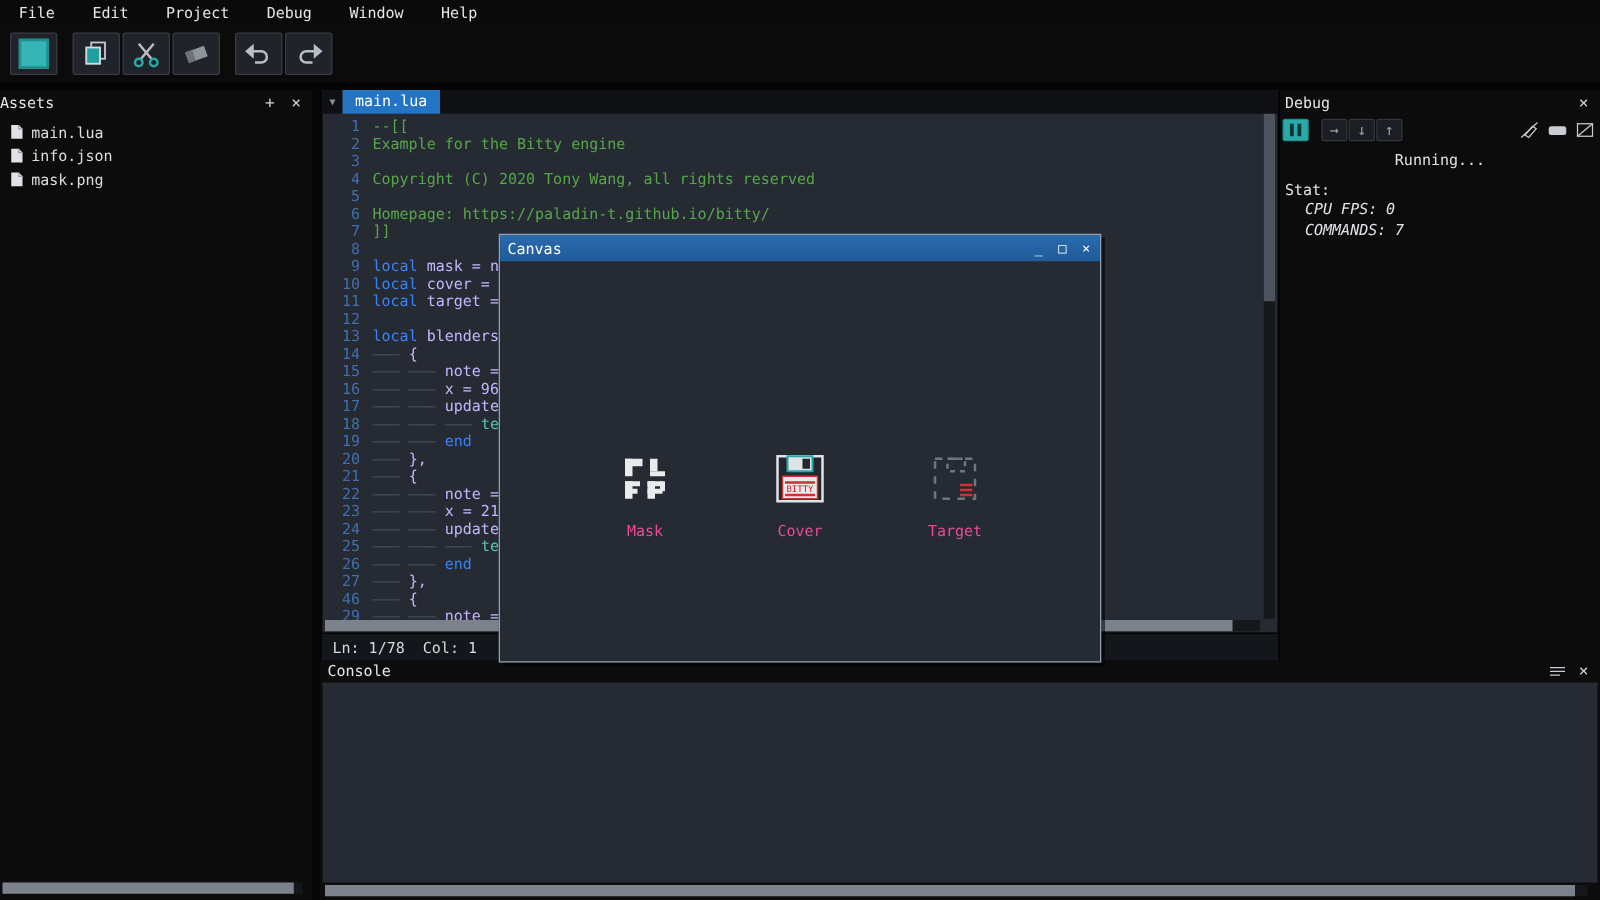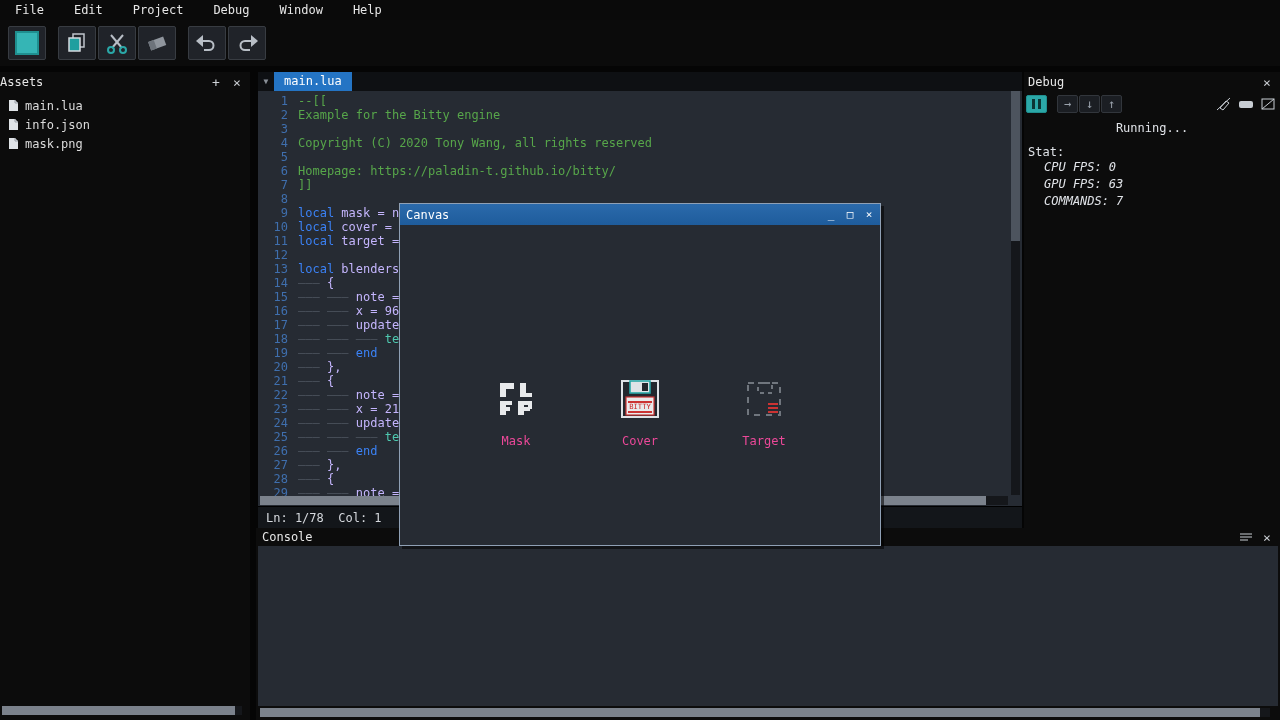--- a/index.html
+++ b/index.html
@@ -74,21 +74,21 @@
   .stat-value { margin-left:7px; }
 
   
   .console { position:absolute; left:256px; top:528px; width:1024px; height:192px; background:#0c0c0c; }
   .console .panel-header { height:18px; }
   .console-content { position:absolute; left:2px; right:2px; top:18px; bottom:14px; background:#262b33; }
   .console .hscroll { left:4px; right:10px; bottom:3px; }
   .console .thumb { width:99%; }
 
   
-  .canvas-window { position:absolute; left:399px; top:203px; width:482px; height:343px;
+  .canvas-window { position:absolute; left:399px; top:187px; width:482px; height:343px;
                    background:#262b33; border:1px solid #8fa0b5; z-index:20;
                    box-shadow:3px 3px 0 rgba(0,0,0,0.55); }
   .canvas-titlebar { height:21px; background:linear-gradient(#2b6aab,#1e5c9c); display:flex;
                      align-items:center; color:#fff; font-size:12px; }
   .canvas-title { padding-left:6px; flex:1; }
   .wbtn { width:16px; height:21px; display:flex; align-items:center; justify-content:center;
           color:#fff; font-size:11px; margin-right:3px; }
   .canvas-content { position:absolute; left:0; right:0; top:21px; bottom:0; }
   .canvas-items { position:absolute; left:0; right:0; top:152px; display:flex;
                   justify-content:center; gap:76px; }
@@ -215,21 +215,21 @@
         <div class="code-line"><span class="line-num">18</span><span class="line-text"><span class="tok-w">――― ――― ――― </span><span class="tok-t">te</span></span></div>
         <div class="code-line"><span class="line-num">19</span><span class="line-text"><span class="tok-w">――― ――― </span><span class="tok-k">end</span></span></div>
         <div class="code-line"><span class="line-num">20</span><span class="line-text"><span class="tok-w">――― </span><span class="tok-p">},</span></span></div>
         <div class="code-line"><span class="line-num">21</span><span class="line-text"><span class="tok-w">――― </span><span class="tok-p">{</span></span></div>
         <div class="code-line"><span class="line-num">22</span><span class="line-text"><span class="tok-w">――― ――― </span><span class="tok-p">note =</span></span></div>
         <div class="code-line"><span class="line-num">23</span><span class="line-text"><span class="tok-w">――― ――― </span><span class="tok-p">x = 21</span></span></div>
         <div class="code-line"><span class="line-num">24</span><span class="line-text"><span class="tok-w">――― ――― </span><span class="tok-p">update</span></span></div>
         <div class="code-line"><span class="line-num">25</span><span class="line-text"><span class="tok-w">――― ――― ――― </span><span class="tok-t">te</span></span></div>
         <div class="code-line"><span class="line-num">26</span><span class="line-text"><span class="tok-w">――― ――― </span><span class="tok-k">end</span></span></div>
         <div class="code-line"><span class="line-num">27</span><span class="line-text"><span class="tok-w">――― </span><span class="tok-p">},</span></span></div>
-        <div class="code-line"><span class="line-num">28</span><span class="line-text"><span class="tok-w">――― </span><span class="tok-p">{</span></span></div>
+        <div class="code-line"><span class="line-num">46</span><span class="line-text"><span class="tok-w">――― </span><span class="tok-p">{</span></span></div>
         <div class="code-line"><span class="line-num">29</span><span class="line-text"><span class="tok-w">――― ――― </span><span class="tok-p">note =</span></span></div>
       </div>
     <div class="vscroll">
         <div class="vthumb"></div>
       </div>
     <div class="hscroll">
         <div class="thumb"></div>
       </div>
     <div class="statusbar">
       <span>Ln: 1/78  Col: 1</span>
@@ -262,23 +262,20 @@
           <rect x="2" y="2" width="12" height="10" fill="none" stroke="#c8cdd3"></rect>
           <line x1="2" y1="12" x2="14" y2="2" stroke="#c8cdd3"></line>
         </svg>
       </div>
     </div>
     <div class="debug-text">
       <div class="debug-running">Running...</div>
       <div class="debug-stat-header">Stat:</div>
       <div class="stat-row">
         <span>CPU FPS:</span><span class="stat-value">0</span>
-      </div>
-      <div class="stat-row">
-        <span>GPU FPS:</span><span class="stat-value">63</span>
       </div>
       <div class="stat-row">
         <span>COMMANDS:</span><span class="stat-value">7</span>
       </div>
     </div>
   </div>
 
   <div class="console">
     <div class="panel-header">
       <span class="panel-title" style="padding-left:6px;">Console</span>

